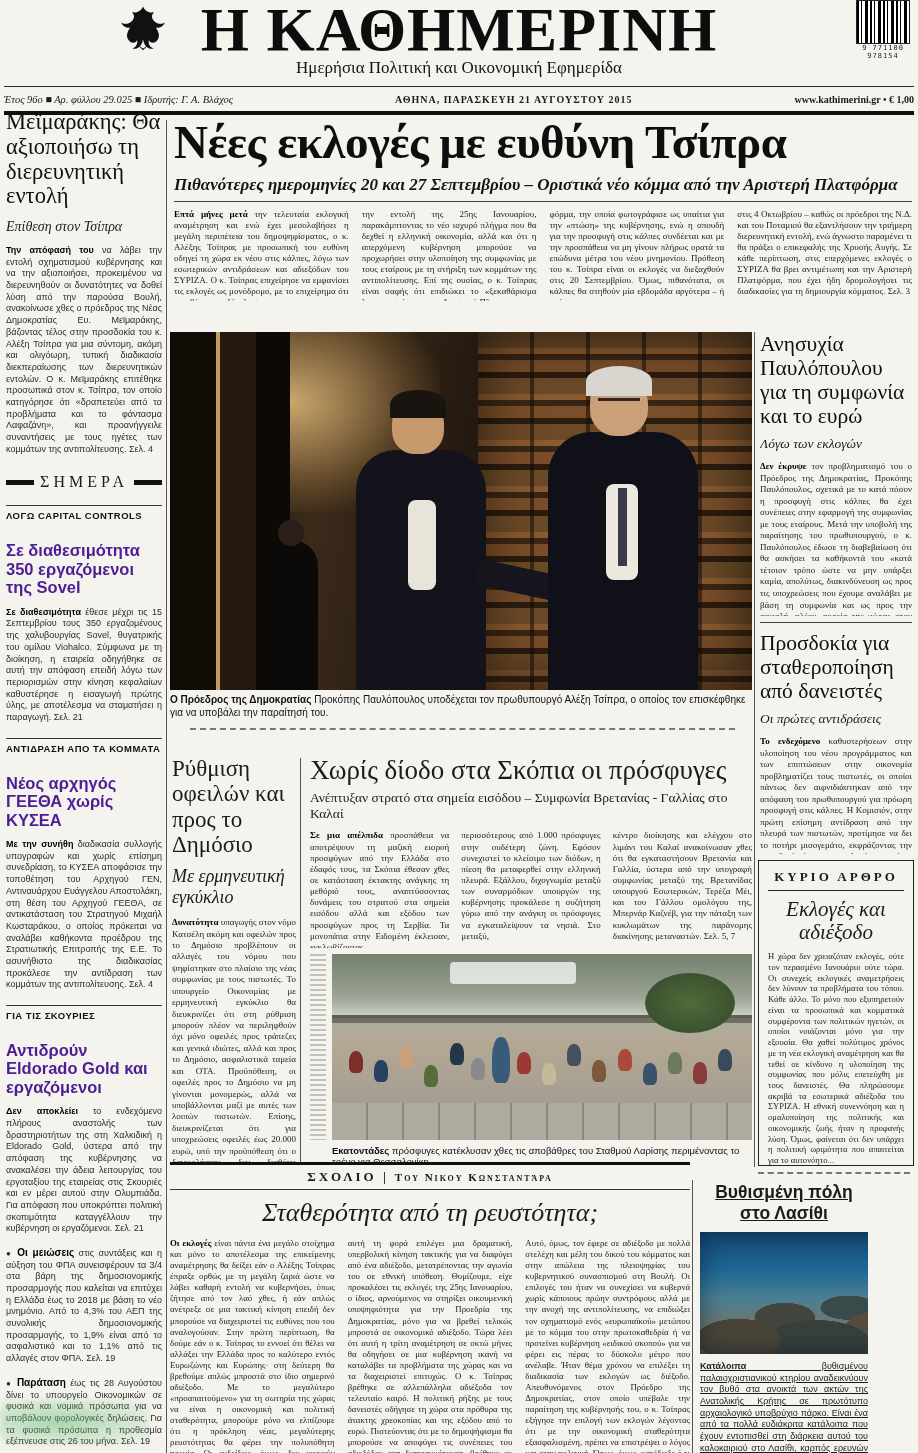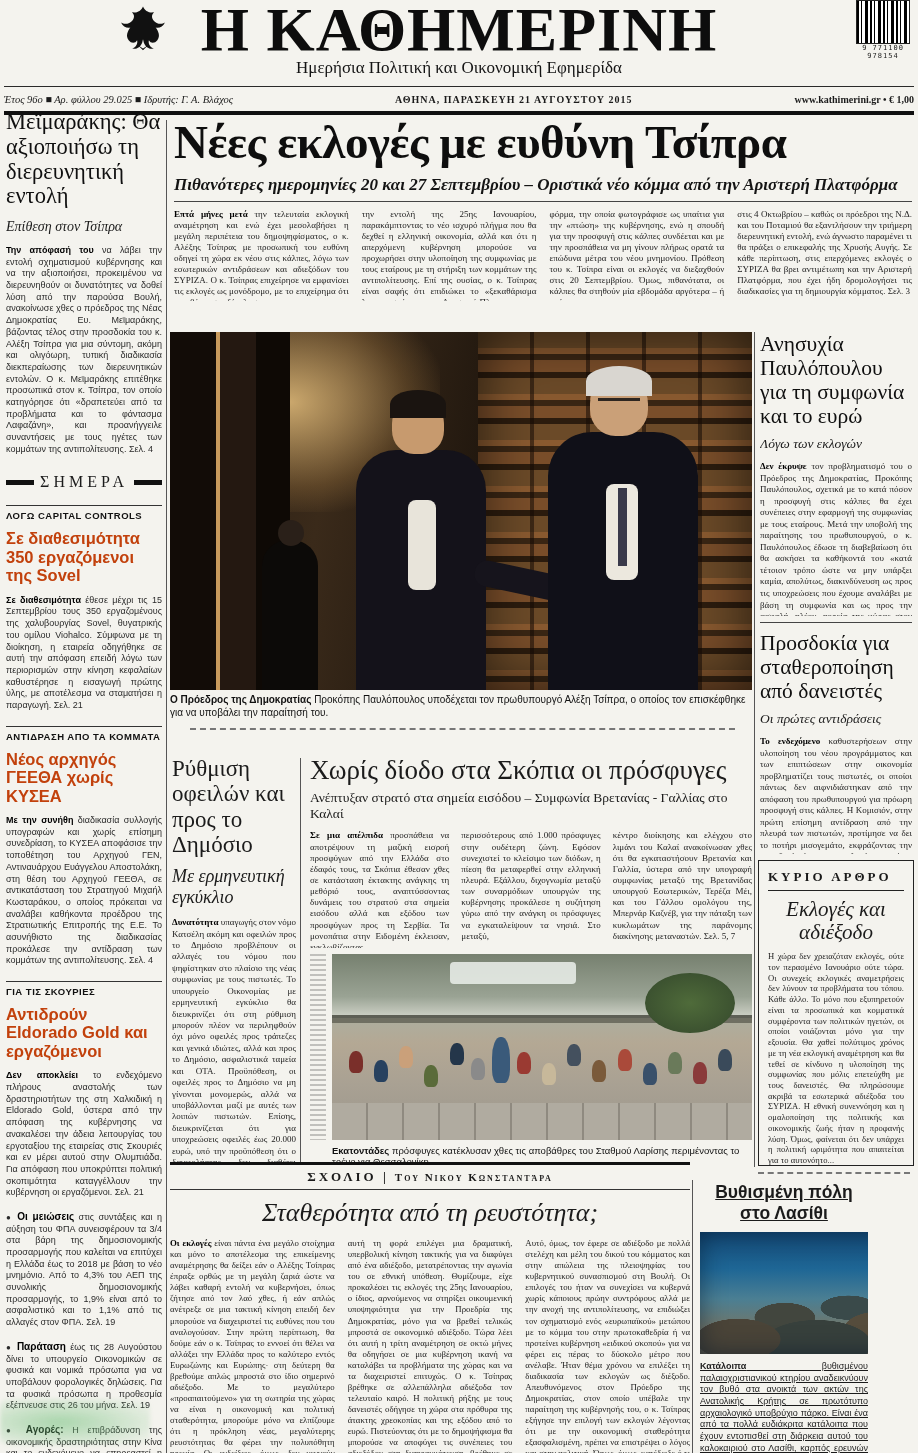--- a/index.html
+++ b/index.html
@@ -43,21 +43,21 @@
   .left-rail{position:absolute;left:6px;top:110px;width:156px;bottom:0;overflow:hidden;}
   .lr-title{font-size:22.5px;line-height:1.1;font-weight:400;color:#101010;}
   .lr-sub{font-style:italic;font-size:14px;margin-top:10px;}
   .lr-body{font-family:"Liberation Sans",sans-serif;font-size:9px;line-height:1.3;text-align:justify;
            color:#2a2a2a;margin-top:10px;}
   .simera{display:flex;align-items:center;gap:6px;margin:18px 0 4px 0;}
   .simera .bar{flex:1;height:5px;background:#111;}
   .simera .txt{font-size:16px;letter-spacing:4px;font-weight:400;}
   .kicker{font-family:"Liberation Sans",sans-serif;font-weight:700;font-size:9.5px;letter-spacing:.5px;
           border-top:1px solid #333;padding-top:4px;margin-top:14px;color:#111;}
-  .lr-item-title{font-family:"Liberation Sans",sans-serif;font-weight:700;font-size:16.5px;line-height:1.12;margin-top:8px;color:#c2410c;}
+  .lr-item-title{font-family:"Liberation Sans",sans-serif;font-weight:700;font-size:16.5px;line-height:1.12;margin-top:20px;color:#4c1d95;}
   .brief{font-family:"Liberation Sans",sans-serif;font-size:9px;line-height:1.3;text-align:justify;color:#2a2a2a;margin-top:11px;}
   .brief .bul{font-size:8px;}
   .brief .blead{font-family:"Liberation Sans",sans-serif;font-weight:700;font-size:10px;}
   .watermark{position:absolute;left:0px;bottom:8px;width:150px;height:46px;border-radius:8px;
      background:radial-gradient(ellipse at 40% 50%,rgba(110,190,120,.55),rgba(110,190,120,.15) 70%,transparent);
      filter:blur(2px);}
 
   
   .photo-main{position:absolute;left:170px;top:332px;width:582px;height:358px;overflow:hidden;
      background:linear-gradient(100deg,#241a12 0%,#3a2a1a 28%,#1e150d 55%,#2b1f14 100%);}
@@ -94,21 +94,21 @@
 
   
   .rr{position:absolute;left:760px;width:152px;overflow:hidden;}
   .rr-a1{top:332px;height:284px;}
   .rr-a2{top:622px;height:232px;}
   .rr-title{font-size:21.5px;line-height:1.12;color:#0f0f0f;}
   .rr-sub{font-style:italic;font-size:13.5px;margin-top:8px;}
   .rr-body{font-size:9px;line-height:1.28;text-align:justify;margin-top:9px;color:#222;}
   .editorial{position:absolute;left:758px;top:860px;width:156px;height:306px;border:1px solid #222;
      padding:8px 9px;overflow:hidden;background:#f4f3ee;}
-  .ed-label{font-weight:700;font-size:13px;letter-spacing:3px;
+  .ed-label{text-align:center;font-weight:700;font-size:13px;letter-spacing:3px;
      border-bottom:1px solid #222;padding-bottom:5px;}
   .ed-title{text-align:center;font-style:italic;font-size:21px;line-height:1.1;margin-top:7px;}
   .ed-body{font-size:8.6px;line-height:1.25;text-align:justify;margin-top:7px;color:#1e1e1e;}
   .lasithi{position:absolute;left:700px;top:1182px;width:168px;bottom:0;overflow:hidden;text-decoration:underline;}
   .ls-title{font-family:"Liberation Sans",sans-serif;font-weight:700;font-size:17.5px;text-align:center;}
   .ls-photo{margin-top:8px;width:212px;height:122px;
      background:
        radial-gradient(ellipse 70px 34px at 18% 88%,#4a4438 0 60%,transparent 61%),
        radial-gradient(ellipse 90px 40px at 55% 92%,#37403c 0 60%,transparent 61%),
        radial-gradient(ellipse 60px 30px at 85% 80%,#554c3c 0 60%,transparent 61%),

